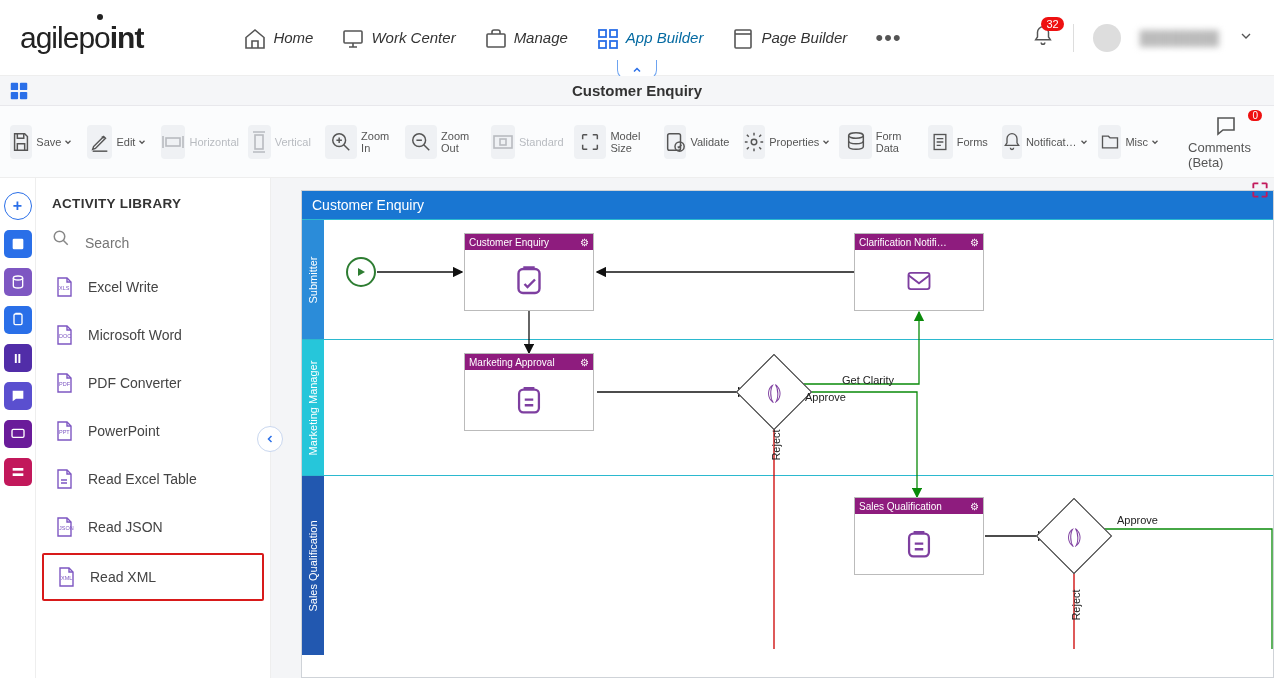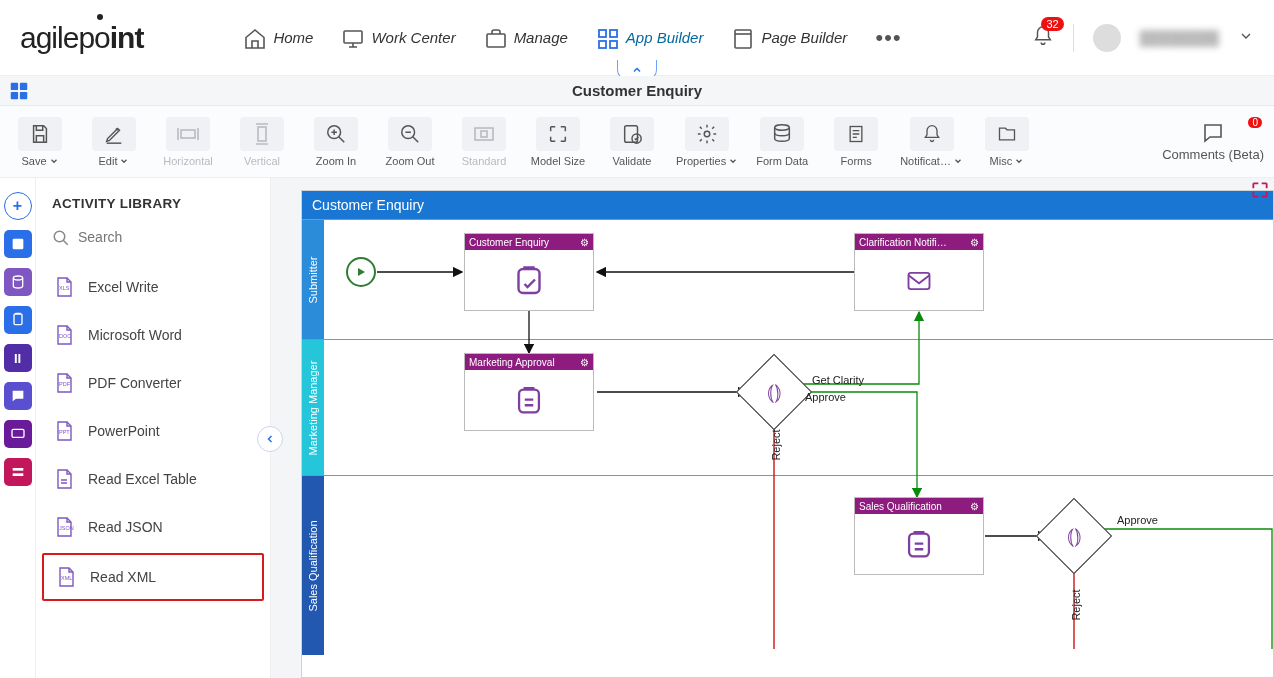--- a/index.html
+++ b/index.html
@@ -24,21 +24,21 @@
 
   .collapse-handle { position: absolute; left: 50%; top: 60px; transform: translateX(-50%); width: 40px; height: 20px; border: 1px solid #6da3f0; border-radius: 0 0 10px 10px; border-top: none; display: flex; align-items: center; justify-content: center; color: #2a6fe8; font-size: 11px; background: #fff; cursor: pointer; }
 
   
   .title-strip { height: 30px; background: #f5f6f8; display: flex; align-items: center; justify-content: center; position: relative; border-bottom: 1px solid #e8e8ec; }
   .title-strip .four-sq { position: absolute; left: 8px; top: 4px; width: 22px; height: 22px; color: #2a6fe8; cursor: pointer; }
   .title-strip h3 { font-size: 15px; color: #333; font-weight: 700; }
 
   
   .toolbar { height: 72px; background: #fbfcfd; border-bottom: 1px solid #eee; display: flex; align-items: center; padding: 6px 10px; gap: 14px; position: relative; }
-  .tool-btn { display: flex; flex-direction: column; align-items: center; gap: 4px; min-width: 60px; cursor: pointer; }
+  .tool-btn { display: flex; align-items: center; gap: 4px; min-width: 60px; cursor: pointer; }
   .tool-btn .tbox { width: 44px; height: 34px; border-radius: 4px; background: #eff1f4; display: flex; align-items: center; justify-content: center; color: #555; }
   .tool-btn .tlabel { font-size: 11px; color: #555; display: flex; align-items: center; gap: 2px; }
   .tool-btn.dim .tbox, .tool-btn.dim .tlabel { color: #b8bbc0; }
   .toolbar .spacer { flex: 1; }
   .comments-btn { display: flex; flex-direction: column; align-items: center; gap: 2px; cursor: pointer; position: relative; }
   .comments-btn .cbadge { position: absolute; top: -4px; right: 2px; background: #e11; color: #fff; border-radius: 10px; font-size: 10px; padding: 0 4px; }
 
   
   .main { position: absolute; top: 178px; left: 0; right: 0; bottom: 0; display: flex; background: #f4f5f7; }
 
@@ -48,21 +48,21 @@
   .rail-a    { background: #2a6fe8; color: #fff; }
   .rail-db   { background: #7e57c2; color: #fff; }
   .rail-cp   { background: #2a6fe8; color: #fff; }
   .rail-tt   { background: #512da8; color: #fff; }
   .rail-ch   { background: #5a4fcf; color: #fff; }
   .rail-mn   { background: #6a1b9a; color: #fff; }
   .rail-pp   { background: #c2185b; color: #fff; }
 
   .sidebar { width: 235px; background: #fff; border-right: 1px solid #eee; display: flex; flex-direction: column; position: relative; }
   .sidebar h4 { font-size: 13.5px; font-weight: 700; color: #333; padding: 18px 16px 12px; letter-spacing: .3px; }
-  .search { margin: 2px 10px 8px; display: flex; align-items: flex-start; gap: 8px; padding: 4px 6px; }
+  .search { margin: 2px 10px 8px; display: flex; align-items: flex-end; gap: 15px; padding: 4px 6px; }
   .search input { border: none; outline: none; font-size: 14px; flex: 1; color: #888; }
   .search .sico { color: #888; }
   .act-list { overflow: auto; }
   .act-item { display: flex; align-items: center; gap: 12px; padding: 12px 16px; font-size: 14px; color: #444; cursor: grab; }
   .act-item .aico { width: 24px; height: 24px; color: #7e57c2; display: flex; align-items: center; justify-content: center; }
   .act-item.highlight { border: 2px solid #d81a1a; border-radius: 2px; margin: 2px 6px; padding: 10px 10px; }
 
   .collapse-side { position: absolute; right: -13px; top: 248px; width: 26px; height: 26px; border: 1px solid #c9d7ef; border-radius: 50%; background: #fff; color: #2a6fe8; display: flex; align-items: center; justify-content: center; font-size: 12px; cursor: pointer; }
 
   
@@ -597,21 +597,21 @@
             </div>
         </div>
 
         <div class="gate" style="left:445px;top:146px">
             <span class="wave">⦅⦆</span>
           </div>
         <div class="gate" style="left:745px;top:290px">
             <span class="wave">⦅⦆</span>
           </div>
 
-        <div class="edge-label" style="left:510px;top:155px">Get Clarity</div>
+        <div class="edge-label" style="left:540px;top:155px">Get Clarity</div>
         <div class="edge-label" style="left:503px;top:172px">Approve</div>
         <div class="edge-label" style="left:458px;top:220px;transform:rotate(-90deg)">Reject</div>
         <div class="edge-label" style="left:815px;top:295px">Approve</div>
         <div class="edge-label" style="left:758px;top:380px;transform:rotate(-90deg)">Reject</div>
       </div>
     </div>
   </div>
 </div>
 
 </body></html>

